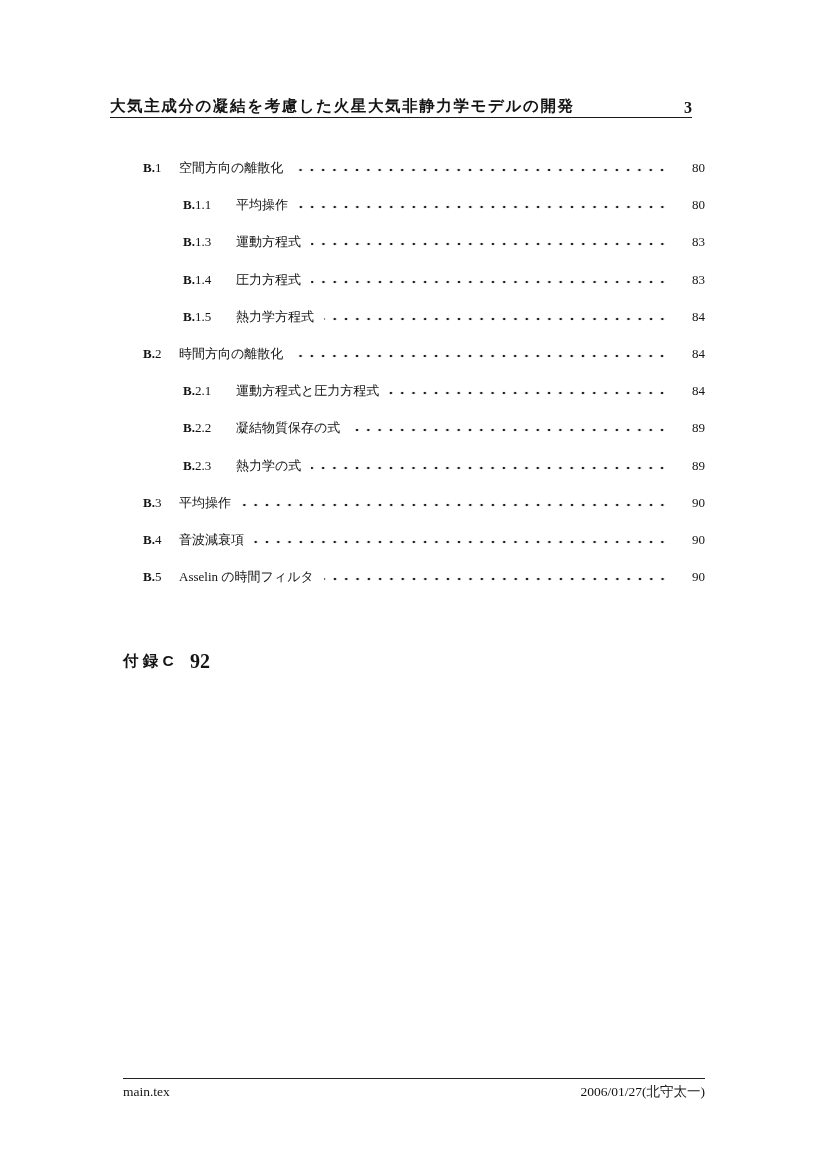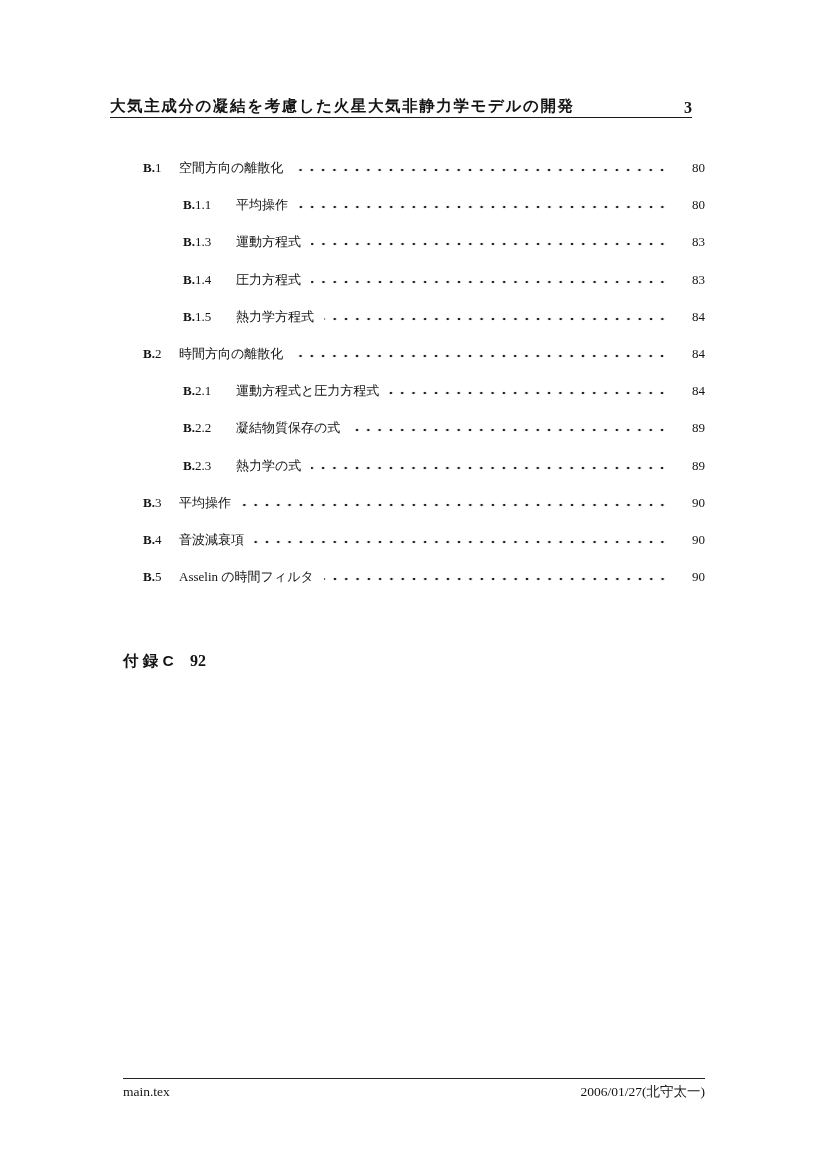--- a/index.html
+++ b/index.html
@@ -87,21 +87,21 @@
     font-weight: 700;
     font-size: 15.5px;
     line-height: 24px;
     white-space: nowrap;
   }
   .appendix-num { flex: none; width: 67px; }
   .appendix-title { flex: 1 1 auto; letter-spacing: 0.5px; }
   .appendix-page {
     flex: none;
     font-family: "Liberation Serif", "DejaVu Serif", serif;
-    font-size: 16px;
+    font-size: 20px;
     text-align: right;
   }
 
   
   .footer {
     position: absolute;
     left: 123px;
     top: 1042px;
     width: 582px;
     border-top: 1.2px solid #222222;

